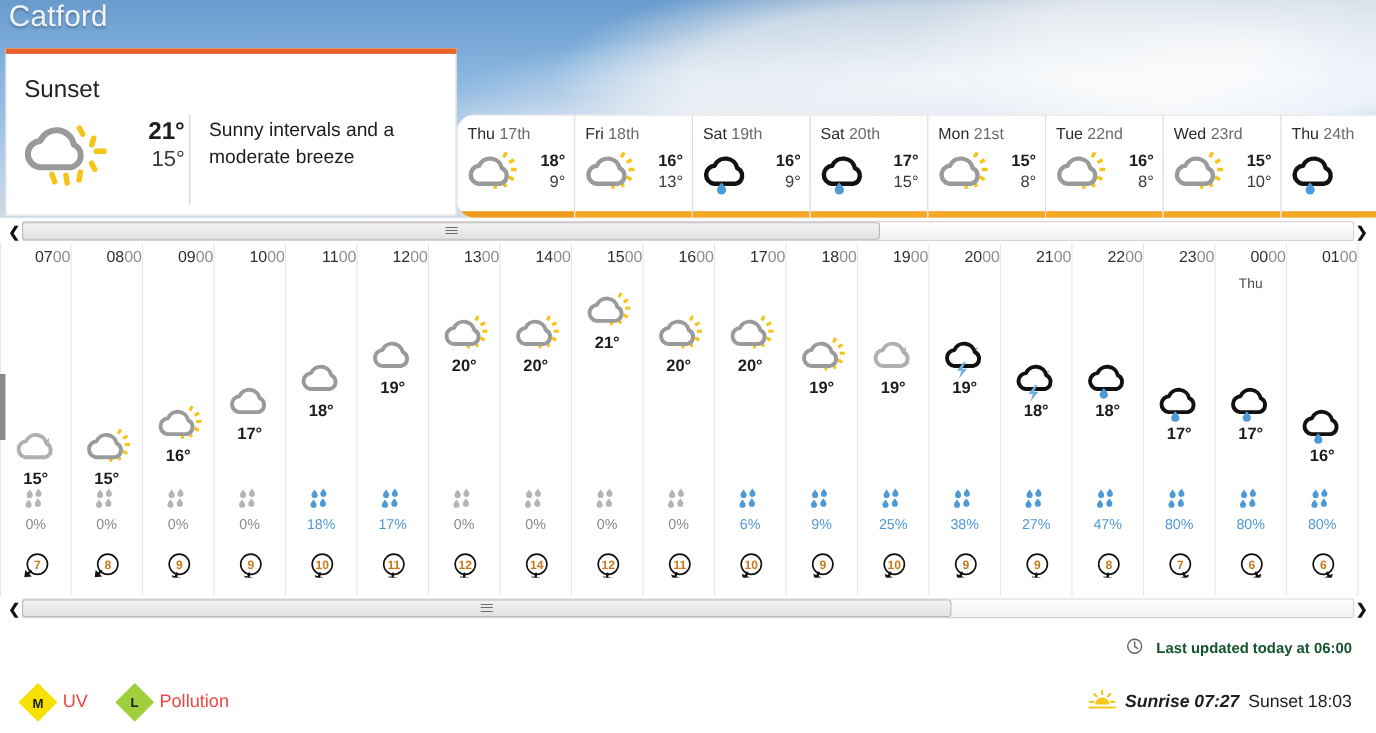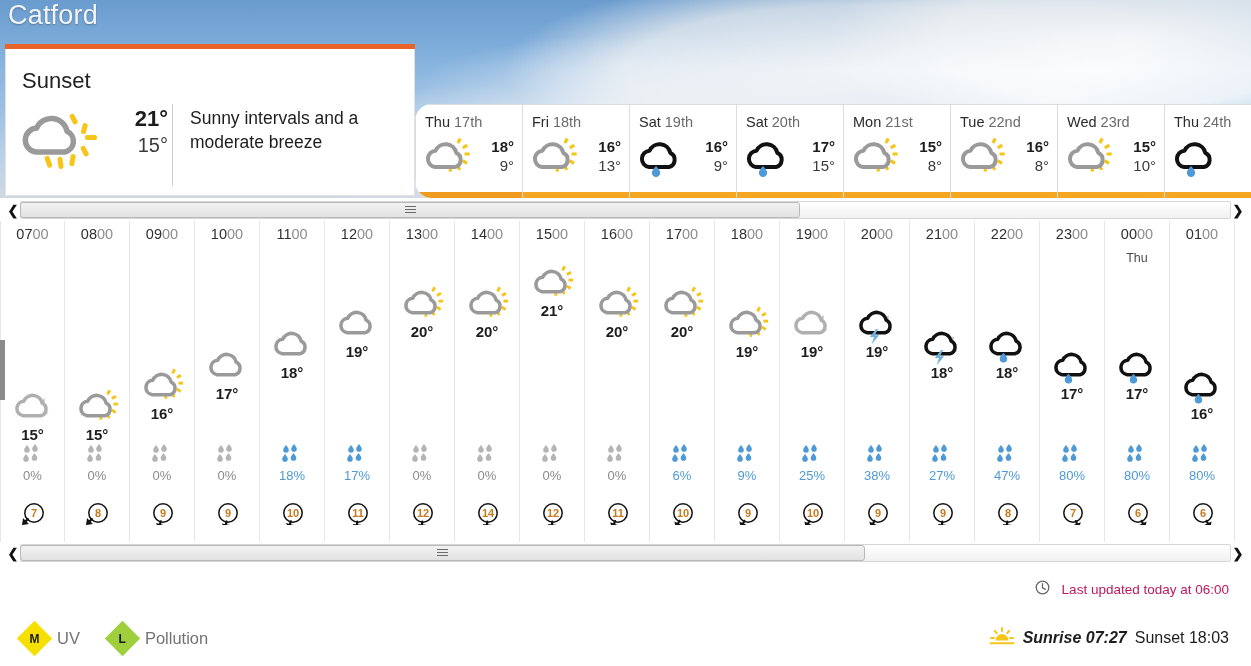--- a/index.html
+++ b/index.html
@@ -96,52 +96,52 @@
   #hourly {
     position:absolute; left:0; top:221px; width:1251px; height:321px;
     display:flex; overflow:hidden; background:#fff;
   }
   #leftEdge { position:absolute; left:0; top:340px; width:5px; height:60px; background:#8b8b8b; z-index:5; }
   .hrCol {
     width:65px; flex:0 0 65px; height:321px; position:relative;
     border-right:1px solid #e6e6e6;
   }
   .hrCol:first-child { border-left:1px solid #e6e6e6; }
-  .hrTime { position:absolute; left:0; right:0; top:5px; text-align:center; font-size:14.5px; color:#2f2f2f; }
+  .hrTime { position:absolute; left:0; right:0; top:5px; text-align:right; font-size:14.5px; color:#2f2f2f; }
   .hrTime .tl { color:#2f2f2f; } .hrTime .tr { color:#8d8d8d; }
   .hrSub  { position:absolute; left:0; right:0; top:30px; text-align:center; font-size:12.5px; color:#4a4a4a; }
   .hrWx   { position:absolute; left:0; right:0; text-align:center; }
   .hrWx .ic { width:44px; height:32px; display:inline-block; }
   .hrWx .tp { font-size:15px; font-weight:bold; color:#1d1d1d; margin-top:1px; }
   .hrRain { position:absolute; left:0; right:0; top:222px; text-align:center; }
   .hrRain .rd { width:26px; height:20px; display:inline-block; }
   .hrRain .rp { font-size:13px; margin-top:1px; color:#8a8a8a; }
   .hrRain .rp.on { color:#4e9ad6; }
   .hrWind { position:absolute; left:0; right:0; top:274px; text-align:center; }
   .hrWind svg { width:36px; height:30px; }
 
   
   #footer { position:absolute; left:0; top:564px; width:1251px; height:102px; background:#fff; }
   #updated {
-    position:absolute; right:22px; top:16px; font-size:13.5px; color:#be185d;
-    display:flex; align-items:center; gap:12px;
+    position:absolute; right:22px; top:16px; font-size:13.5px; color:#14532d;
+    display:flex; align-items:center; gap:12px;font-weight:bold;
   }
   #sunrise {
     position:absolute; right:22px; top:62px; font-size:16px; color:#1d1d1d;
     display:flex; align-items:center; gap:8px;
   }
   #sunrise b { font-weight:bold;font-style:italic; }
   #legend { position:absolute; left:22px; top:62px; display:flex; align-items:center; gap:30px; }
   .lgItem { display:flex; align-items:center; gap:10px; }
   .dia {
     width:25px; height:25px; transform:rotate(45deg);
     display:flex; align-items:center; justify-content:center;
   }
   .dia span { transform:rotate(-45deg); font-size:12px; font-weight:bold; color:#1a1a1a; }
-  .lgTxt { font-size:16.5px; color:#737373; }
+  .lgTxt { font-size:16.5px; color:#ef4444; }
 </style>
 </head>
 <body>
 
 <div id="hero">
   <div id="heroShade"></div>
 </div>
 <div id="cityName">Catford</div>
 
 <div id="todayCard"></div>

